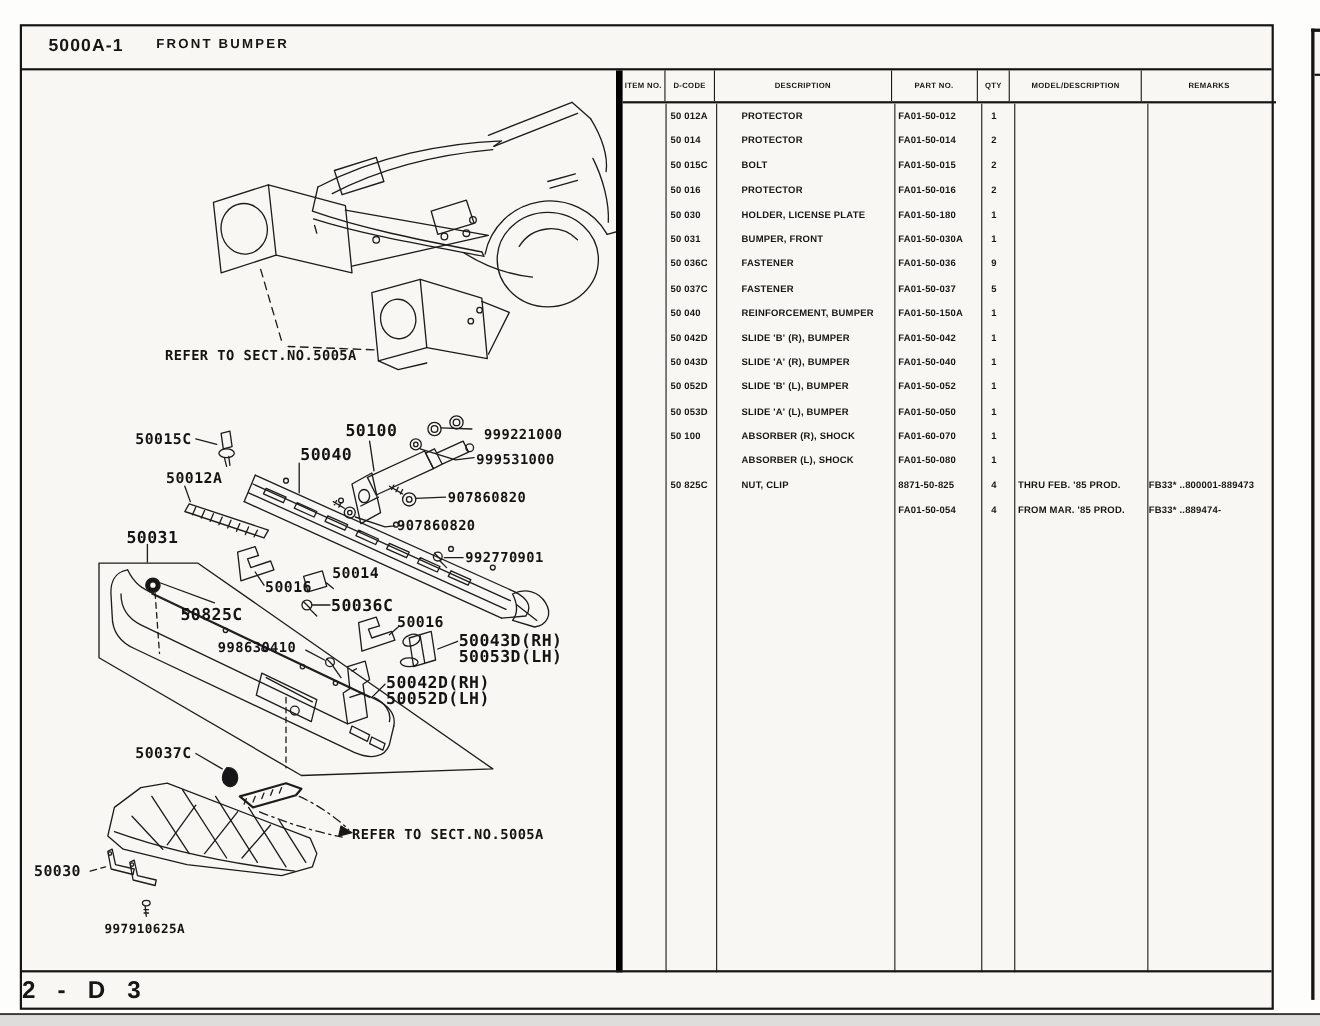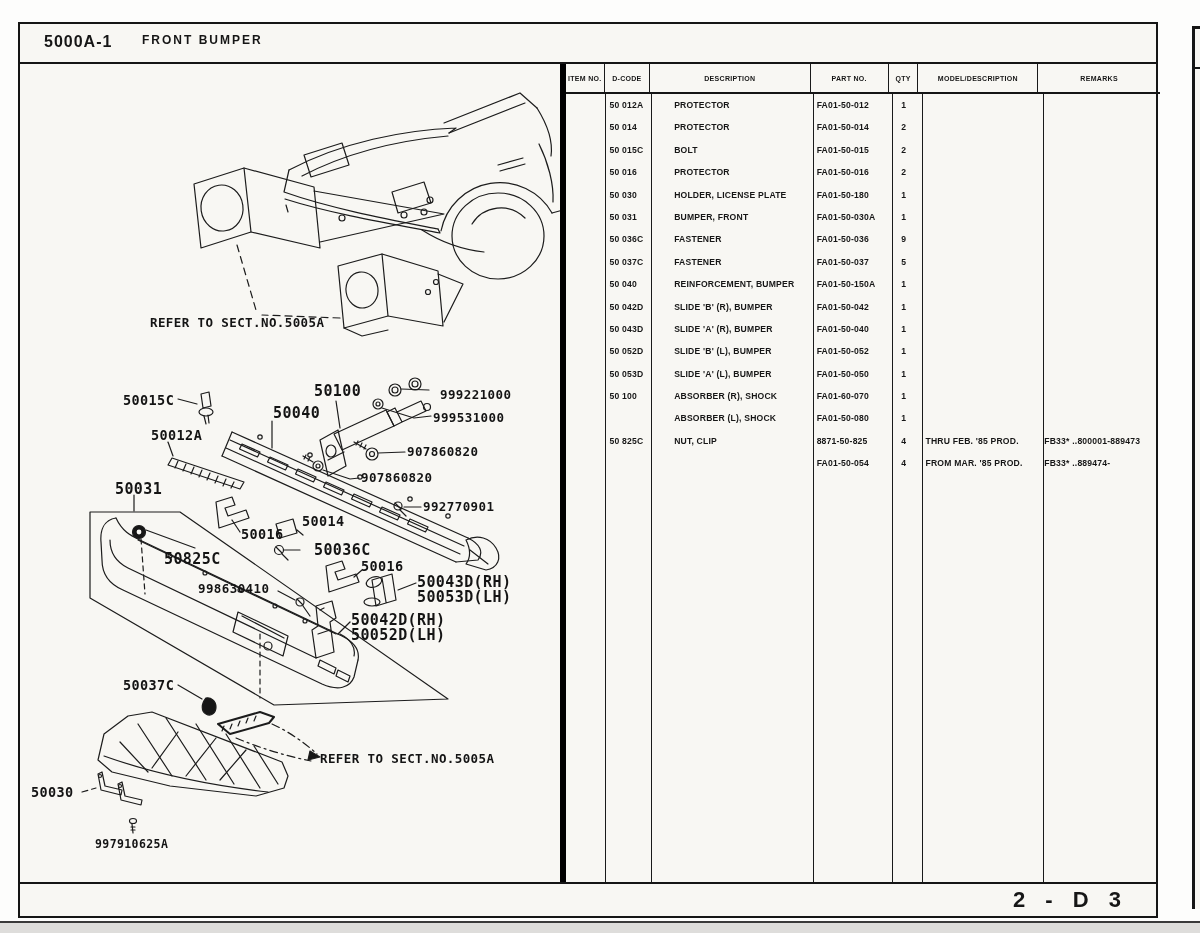--- a/index.html
+++ b/index.html
@@ -26,21 +26,21 @@
   .trow{display:flex;height:22.4px;line-height:22.4px;}
   .tc{box-sizing:border-box;font-size:8.6px;font-weight:bold;letter-spacing:.2px;
       white-space:nowrap;overflow:hidden;}
   .c0{width:39px;}  .c1{width:46px;padding-left:5px;}
   .c2{width:162px;padding-left:24px;} .c3{width:79px;padding-left:6px;}
   .c4{width:30px;text-align:center;} .c5{width:121px;padding-left:7px;}
   .c6{width:123px;padding-left:6px;}
 
   
   .footer{position:absolute;left:0;right:0;top:858px;height:34px;border-top:2px solid #151515;}
-  .pageno{position:absolute;left:0;top:3px;width:1108px;text-align:right;
+  .pageno{position:absolute;left:0;top:3px;width:1108px;text-align:left;
           font-size:22px;font-weight:bold;letter-spacing:7px;}
 
   
   .diagram-svg{position:absolute;left:0;top:0;width:1136px;height:892px;pointer-events:none;}
   .plbl{position:absolute;font-family:"DejaVu Sans Mono",monospace;font-weight:bold;
         white-space:nowrap;letter-spacing:.4px;color:#141414;}
   .lg{font-size:15px;} .md2{font-size:13.5px;} .md{font-size:12.5px;} .sm{font-size:11.5px;}
 
   
   .nextpage{position:absolute;left:1192px;top:26px;width:8px;height:880px;
@@ -226,21 +226,21 @@
         <span class="plbl lg" style="left: 229px; top: 380px; margin-left: 24px;">50040</span>
         <span class="plbl lg" style="left: 294px; top: 358px;">50100</span>
         <span class="plbl md" style="left: 420px; top: 363px; text-align: right;">999221000</span>
         <span class="plbl md" style="left: 413px; top: 386px;">999531000</span>
         <span class="plbl md" style="left: 387px; top: 420px;">907860820</span>
         <span class="plbl md" style="left: 341px; top: 446px;">907860820</span>
         <span class="plbl md" style="left: 403px; top: 475px;">992770901</span>
         <span class="plbl lg" style="left: 95px; top: 456px;">50031</span>
         <span class="plbl md2" style="left: 221px; top: 502px;">50016</span>
         <span class="plbl md2" style="left: 282px; top: 489px;">50014</span>
-        <span class="plbl lg" style="left: 294px; top: 517px;">50036C</span>
+        <span class="plbl lg" style="left: 281px; top: 517px;">50036C</span>
         <span class="plbl lg" style="left: 144px; top: 526px;">50825C</span>
         <span class="plbl md2" style="left: 341px; top: 534px;">50016</span>
         <span class="plbl lg" style="left: 397px; top: 549px;">50043D(RH)</span>
         <span class="plbl lg" style="left: 397px; top: 564px;">50053D(LH)</span>
         <span class="plbl md" style="left: 178px; top: 557px;">998630410</span>
         <span class="plbl lg" style="left: 331px; top: 587px;">50042D(RH)</span>
         <span class="plbl lg" style="left: 331px; top: 602px;">50052D(LH)</span>
         <span class="plbl md2" style="left: 103px; top: 653px;">50037C</span>
         <span class="plbl md" style="left: 300px; top: 727px;">REFER TO SECT.NO.5005A</span>
         <span class="plbl md2" style="left: 11px; top: 760px;">50030</span>

